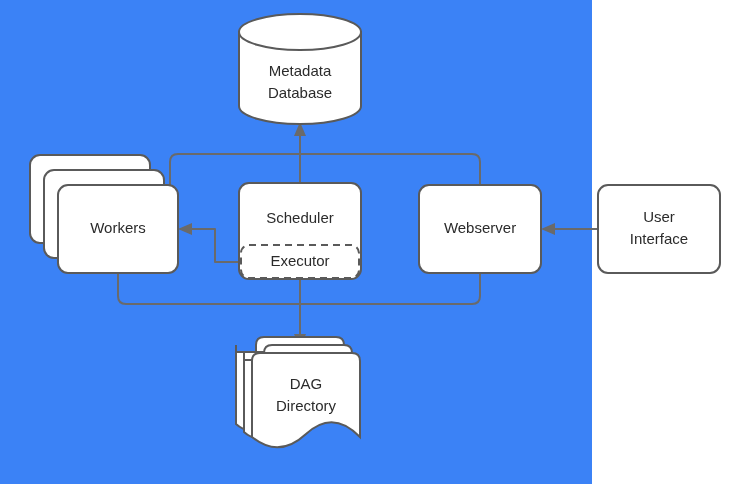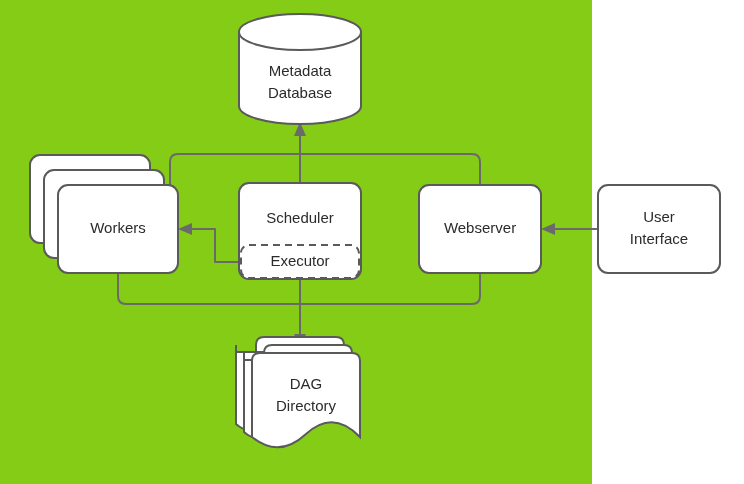--- a/index.html
+++ b/index.html
@@ -11,21 +11,21 @@
   body {
     width: 744px;
     height: 484px;
     font-family: "Liberation Sans", sans-serif;
     overflow: hidden;
   }
   #diagram-root {
     position: relative;
     width: 592px;
     height: 484px;
-    background: #84cc16;
+    background: #3b82f6;
   }
   svg.diagram-canvas {
     position: absolute;
     top: 0;
     left: 0;
     width: 744px;
     height: 484px;
     display: block;
   }
   .node-shape {

